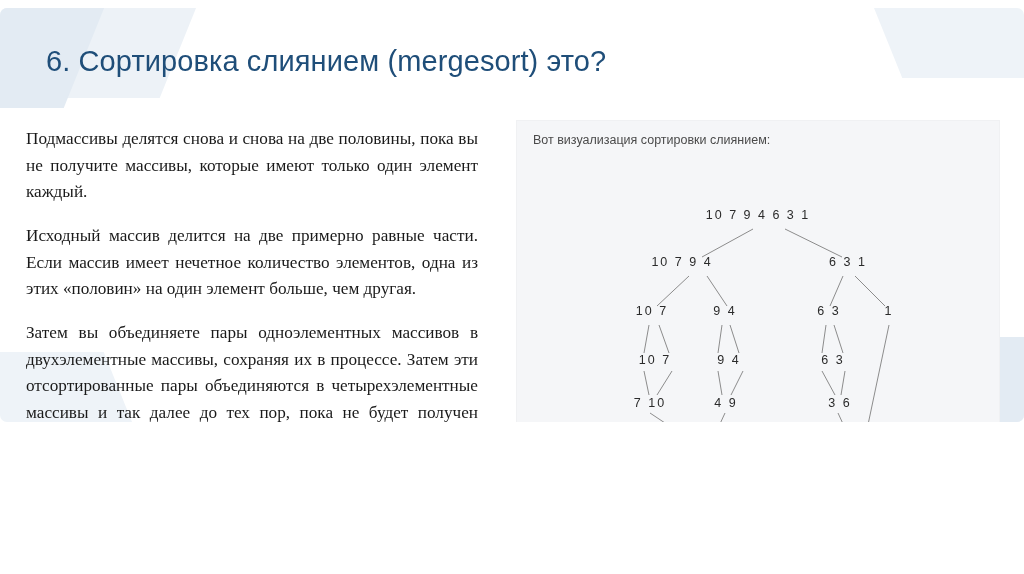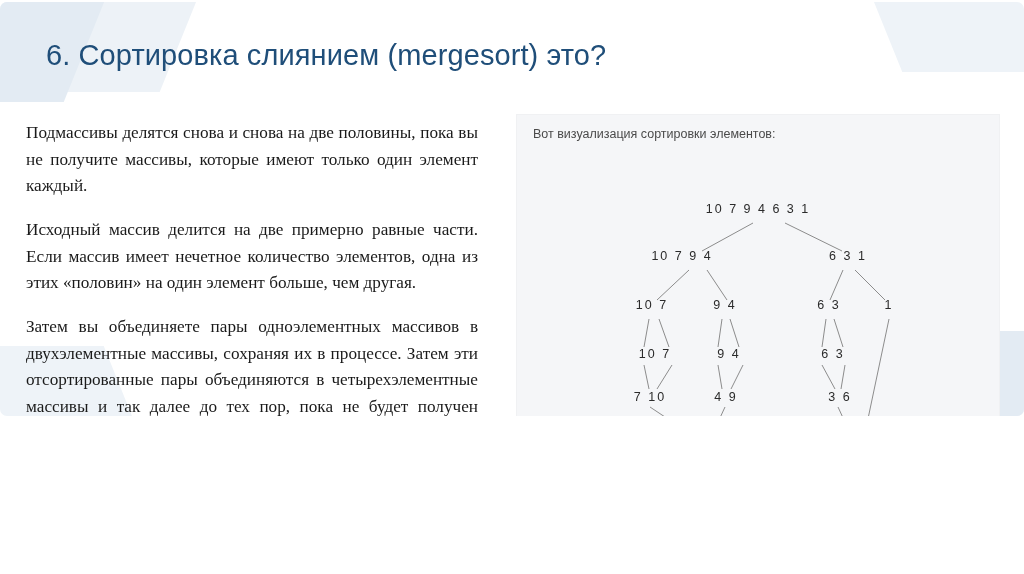--- a/index.html
+++ b/index.html
@@ -9,21 +9,21 @@
   body {
     width: 1024px;
     height: 574px;
     background: #ffffff;
     font-family: "Liberation Sans", sans-serif;
     overflow: hidden;
     position: relative;
   }
   .slide {
     position: absolute;
-    left: 0; top: 2px;
+    left: 0; top: 8px;
     width: 1024px;
     height: 414px;
     background: #ffffff;
     overflow: hidden;
     border-radius: 7px;
   }
   
   .deco {
     position: absolute;
     background: #e8eef5;
@@ -146,21 +146,21 @@
 
   <div class="title">6. Сортировка слиянием (mergesort) это?</div>
 
   <div class="body-text">
     <p>Подмассивы делятся снова и снова на две половины, пока вы не получите массивы, которые имеют только один элемент каждый.</p>
     <p>Исходный массив делится на две примерно равные части. Если массив имеет нечетное количество элементов, одна из этих «половин» на один элемент больше, чем другая.</p>
     <p>Затем вы объединяете пары одноэлементных массивов в двухэлементные массивы, сохраняя их в процессе. Затем эти отсортированные пары объединяются в четырехэлементные массивы и так далее до тех пор, пока не будет получен исходный отсортированный массив.</p>
   </div>
 
   <div class="figure">
-    <div class="figure-caption">Вот визуализация сортировки элементов:</div>
+    <div class="figure-caption">Вот визуализация сортировки слиянием:</div>
 
     <svg class="tree-svg" viewBox="0 0 482 405">
       <g>
 
         <path class="edge" d="M 236 108 L 185 136"></path>
         <path class="edge" d="M 268 108 L 325 136"></path>
 
         <path class="edge" d="M 172 155 L 140 185"></path>
         <path class="edge" d="M 190 155 L 210 185"></path>
 

